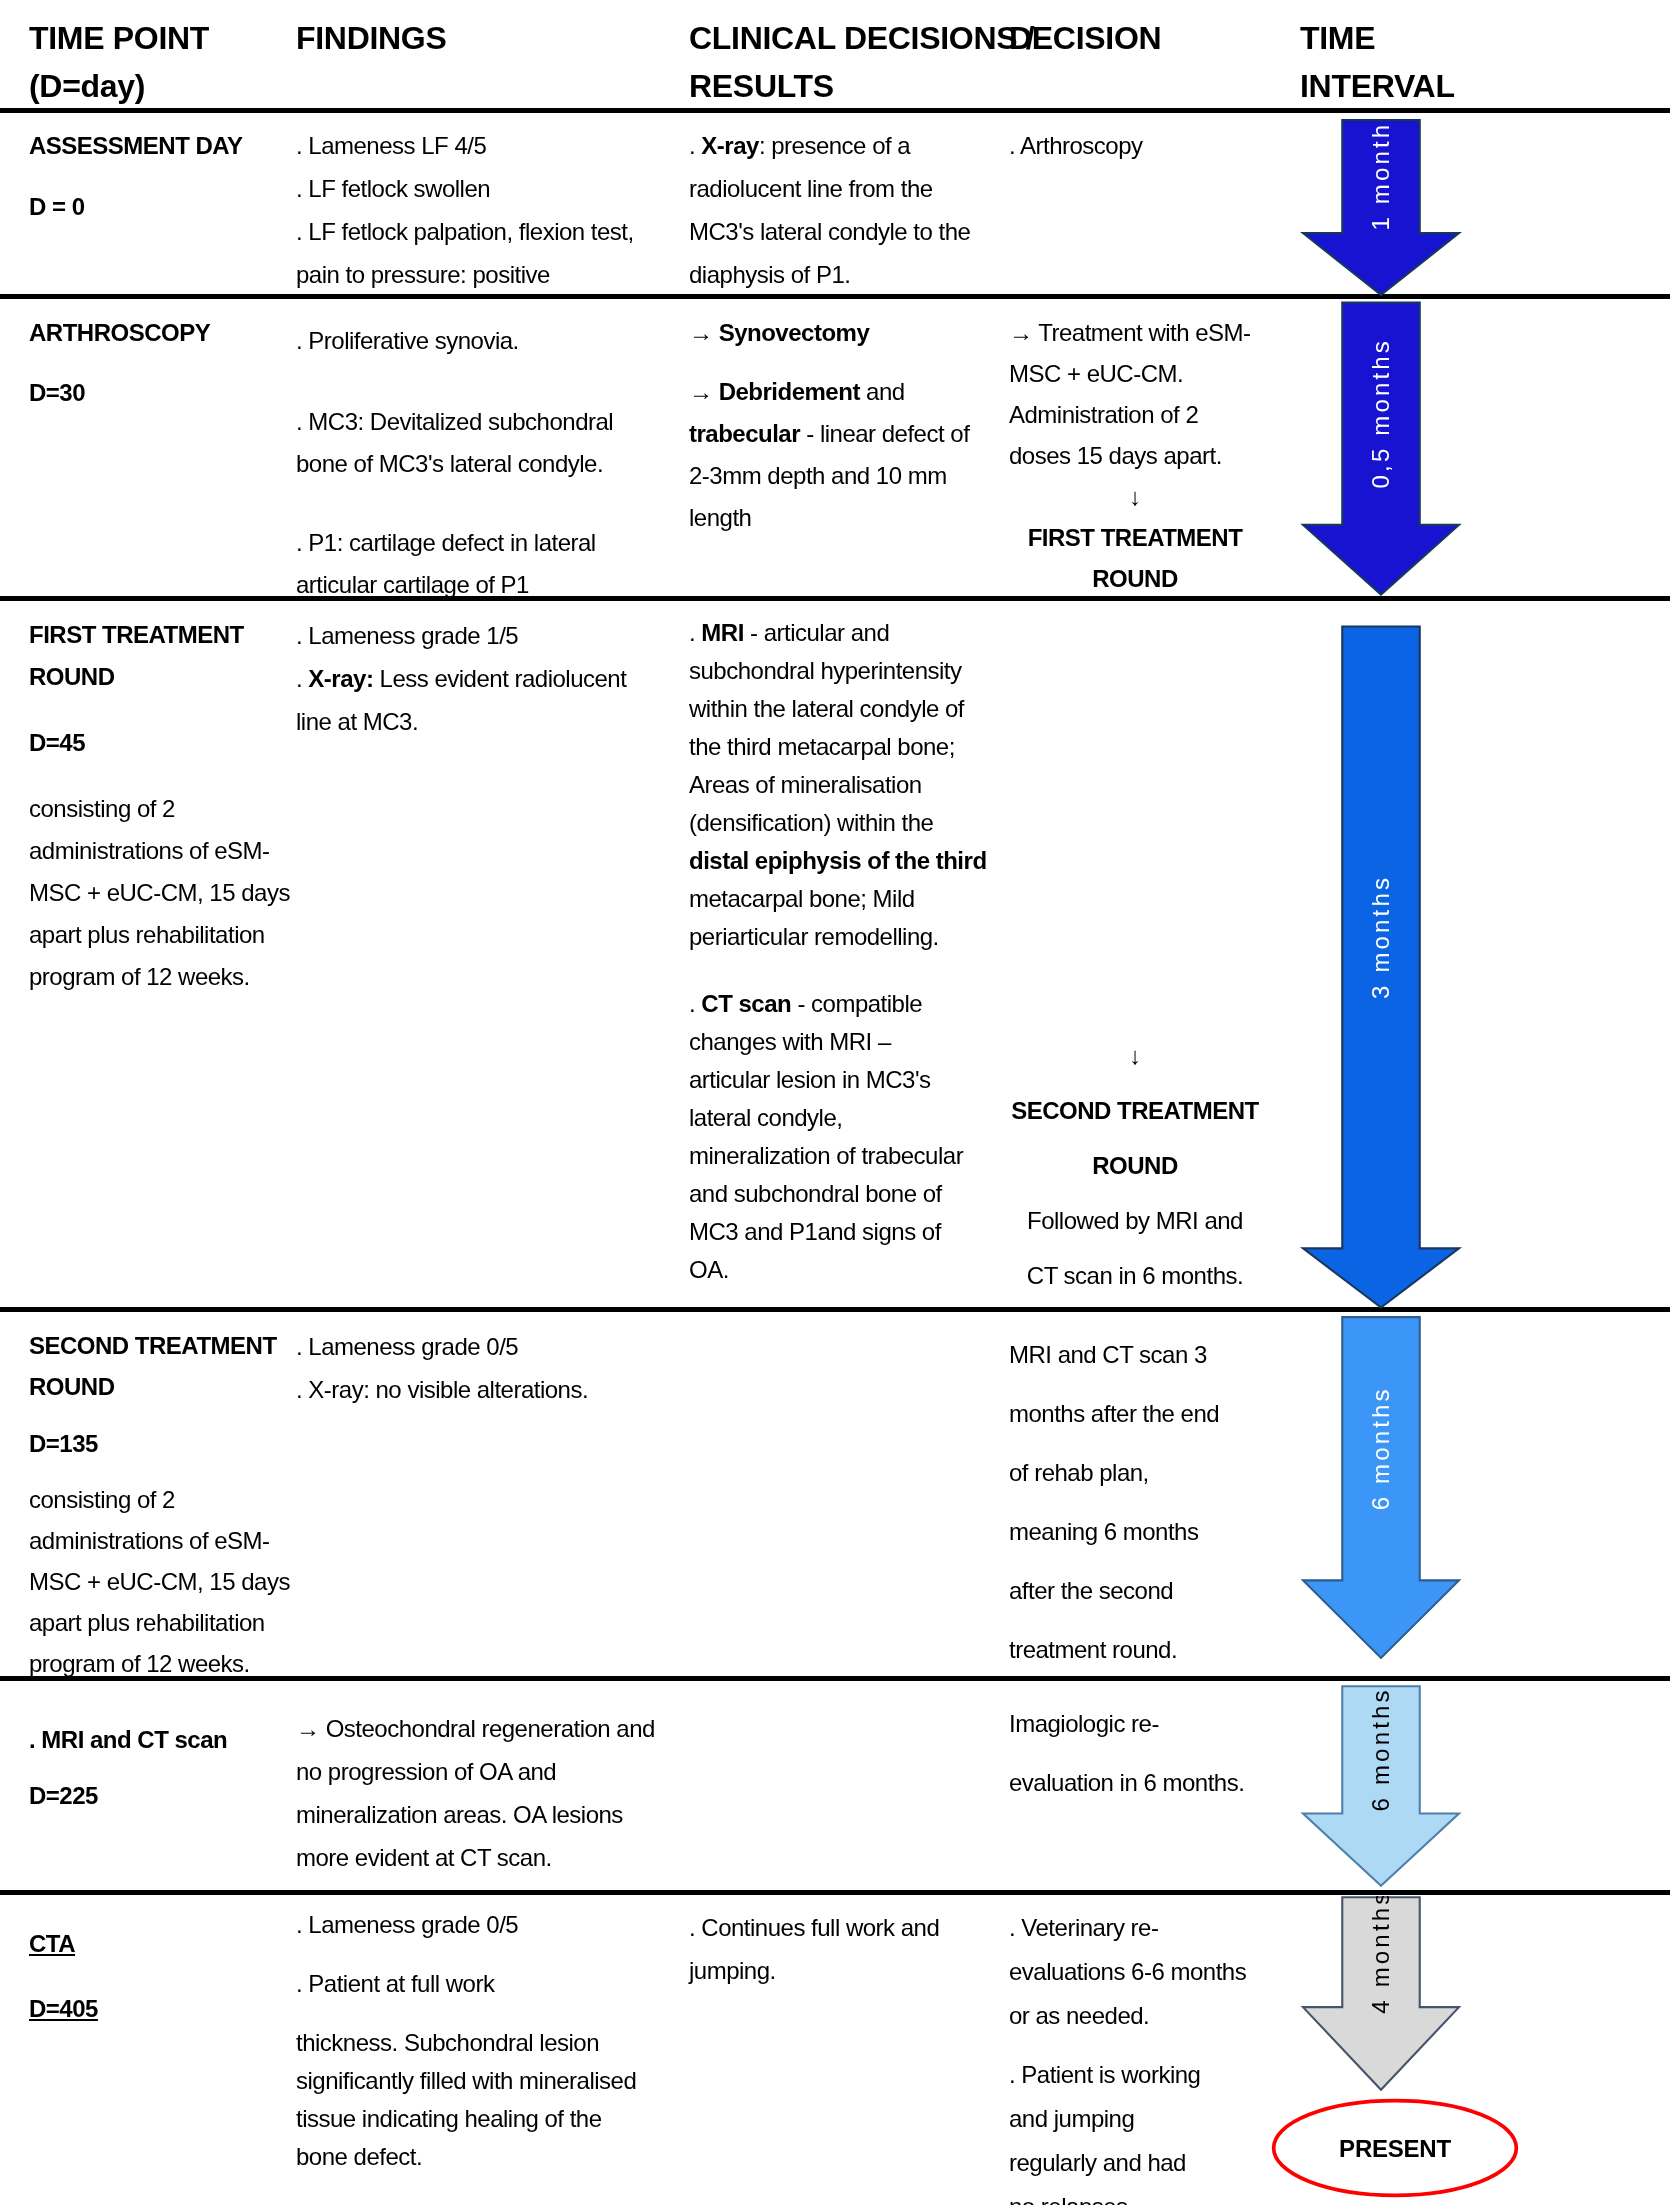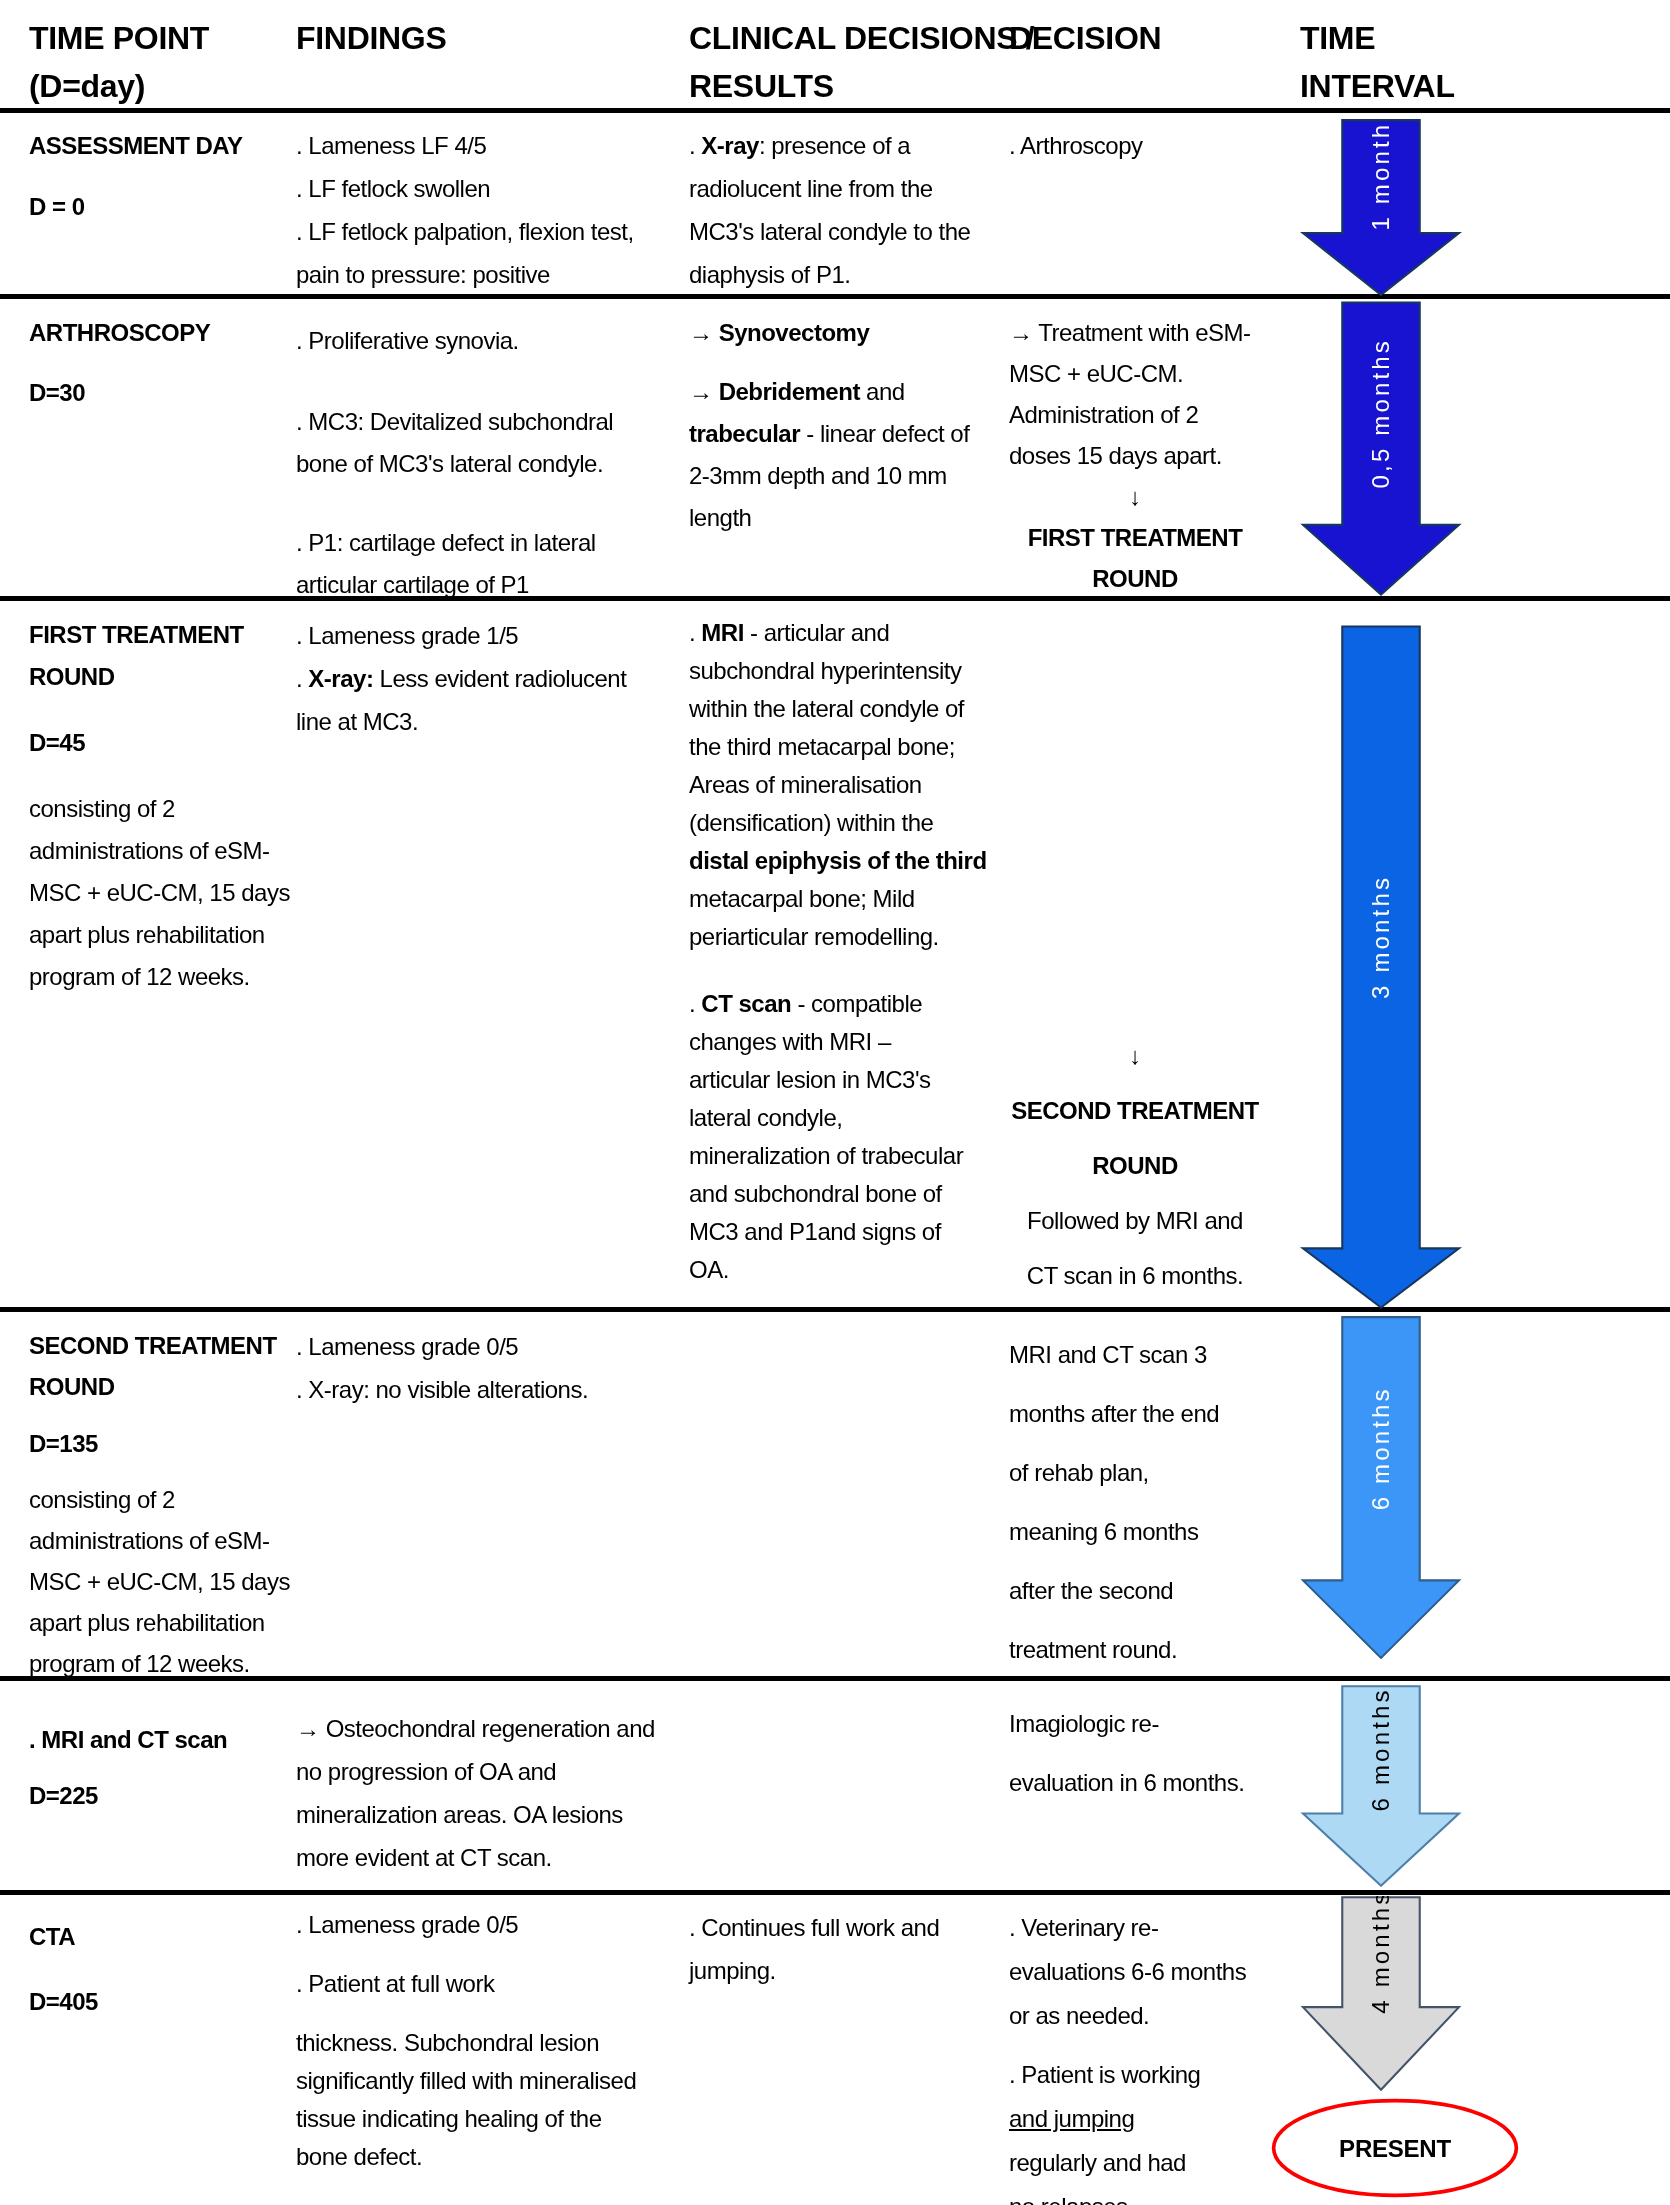--- a/index.html
+++ b/index.html
@@ -275,21 +275,21 @@
           </div>
         </div>
         <div class="arrowbox" style="top: 4.2px; height: 202px;">
           <svg width="246" height="202" viewBox="0 0 470 385">
             <polygon points="161,2 309,2 309,245 384,245 235,383 86,245 161,245" fill="#AED9F5" stroke="#4E7FA9" stroke-width="4"></polygon>
             <text x="235" y="122.5" transform="rotate(-90 235 122.5)" text-anchor="middle" dominant-baseline="central" fill="#000000" font-size="46" letter-spacing="6">6 months</text>
           </svg>
         </div>
       </div>
       <div class="row last" style="height: 310px;">
-        <div class="cell c1" style="padding-top: 20px;">
+        <div class="cell c1" style="padding-top: 27px; text-decoration: underline;">
           <div class="block">
             <div class="tline" style="line-height: 44px;"><b>CTA</b></div>
           </div>
           <div class="block" style="margin-top: 21px;">
             <div class="tline" style="line-height: 44px;"><b>D=405</b></div>
           </div>
         </div>
         <div class="cell c2" style="padding-top: 10.5px;">
           <div class="block">
             <div class="tline" style="line-height: 38px;">. Lameness grade 0/5</div>
@@ -311,21 +311,21 @@
           </div>
         </div>
         <div class="cell c4" style="padding-top: 10.5px;">
           <div class="block">
             <div class="tline" style="line-height: 44px;">. Veterinary re-</div>
             <div class="tline" style="line-height: 44px;">evaluations 6-6 months</div>
             <div class="tline" style="line-height: 44px;">or as needed.</div>
           </div>
           <div class="block" style="margin-top: 15.7px;">
             <div class="tline" style="line-height: 44px;">. Patient is working</div>
-            <div class="tline" style="line-height: 44px; text-decoration: underline;">and jumping</div>
+            <div class="tline" style="line-height: 44px;">and jumping</div>
             <div class="tline" style="line-height: 44px;">regularly and had</div>
             <div class="tline" style="line-height: 44px;">no relapses.</div>
           </div>
         </div>
         <div class="arrowbox" style="top: 1px; height: 195px;">
           <svg width="246" height="195" viewBox="0 0 470 372">
             <polygon points="161,2 309,2 309,212 384,212 235,370 86,212 161,212" fill="#D9D9D9" stroke="#44546A" stroke-width="4"></polygon>
             <text x="235" y="106" transform="rotate(-90 235 106)" text-anchor="middle" dominant-baseline="central" fill="#000000" font-size="46" letter-spacing="6">4 months</text>
           </svg>
         </div>

